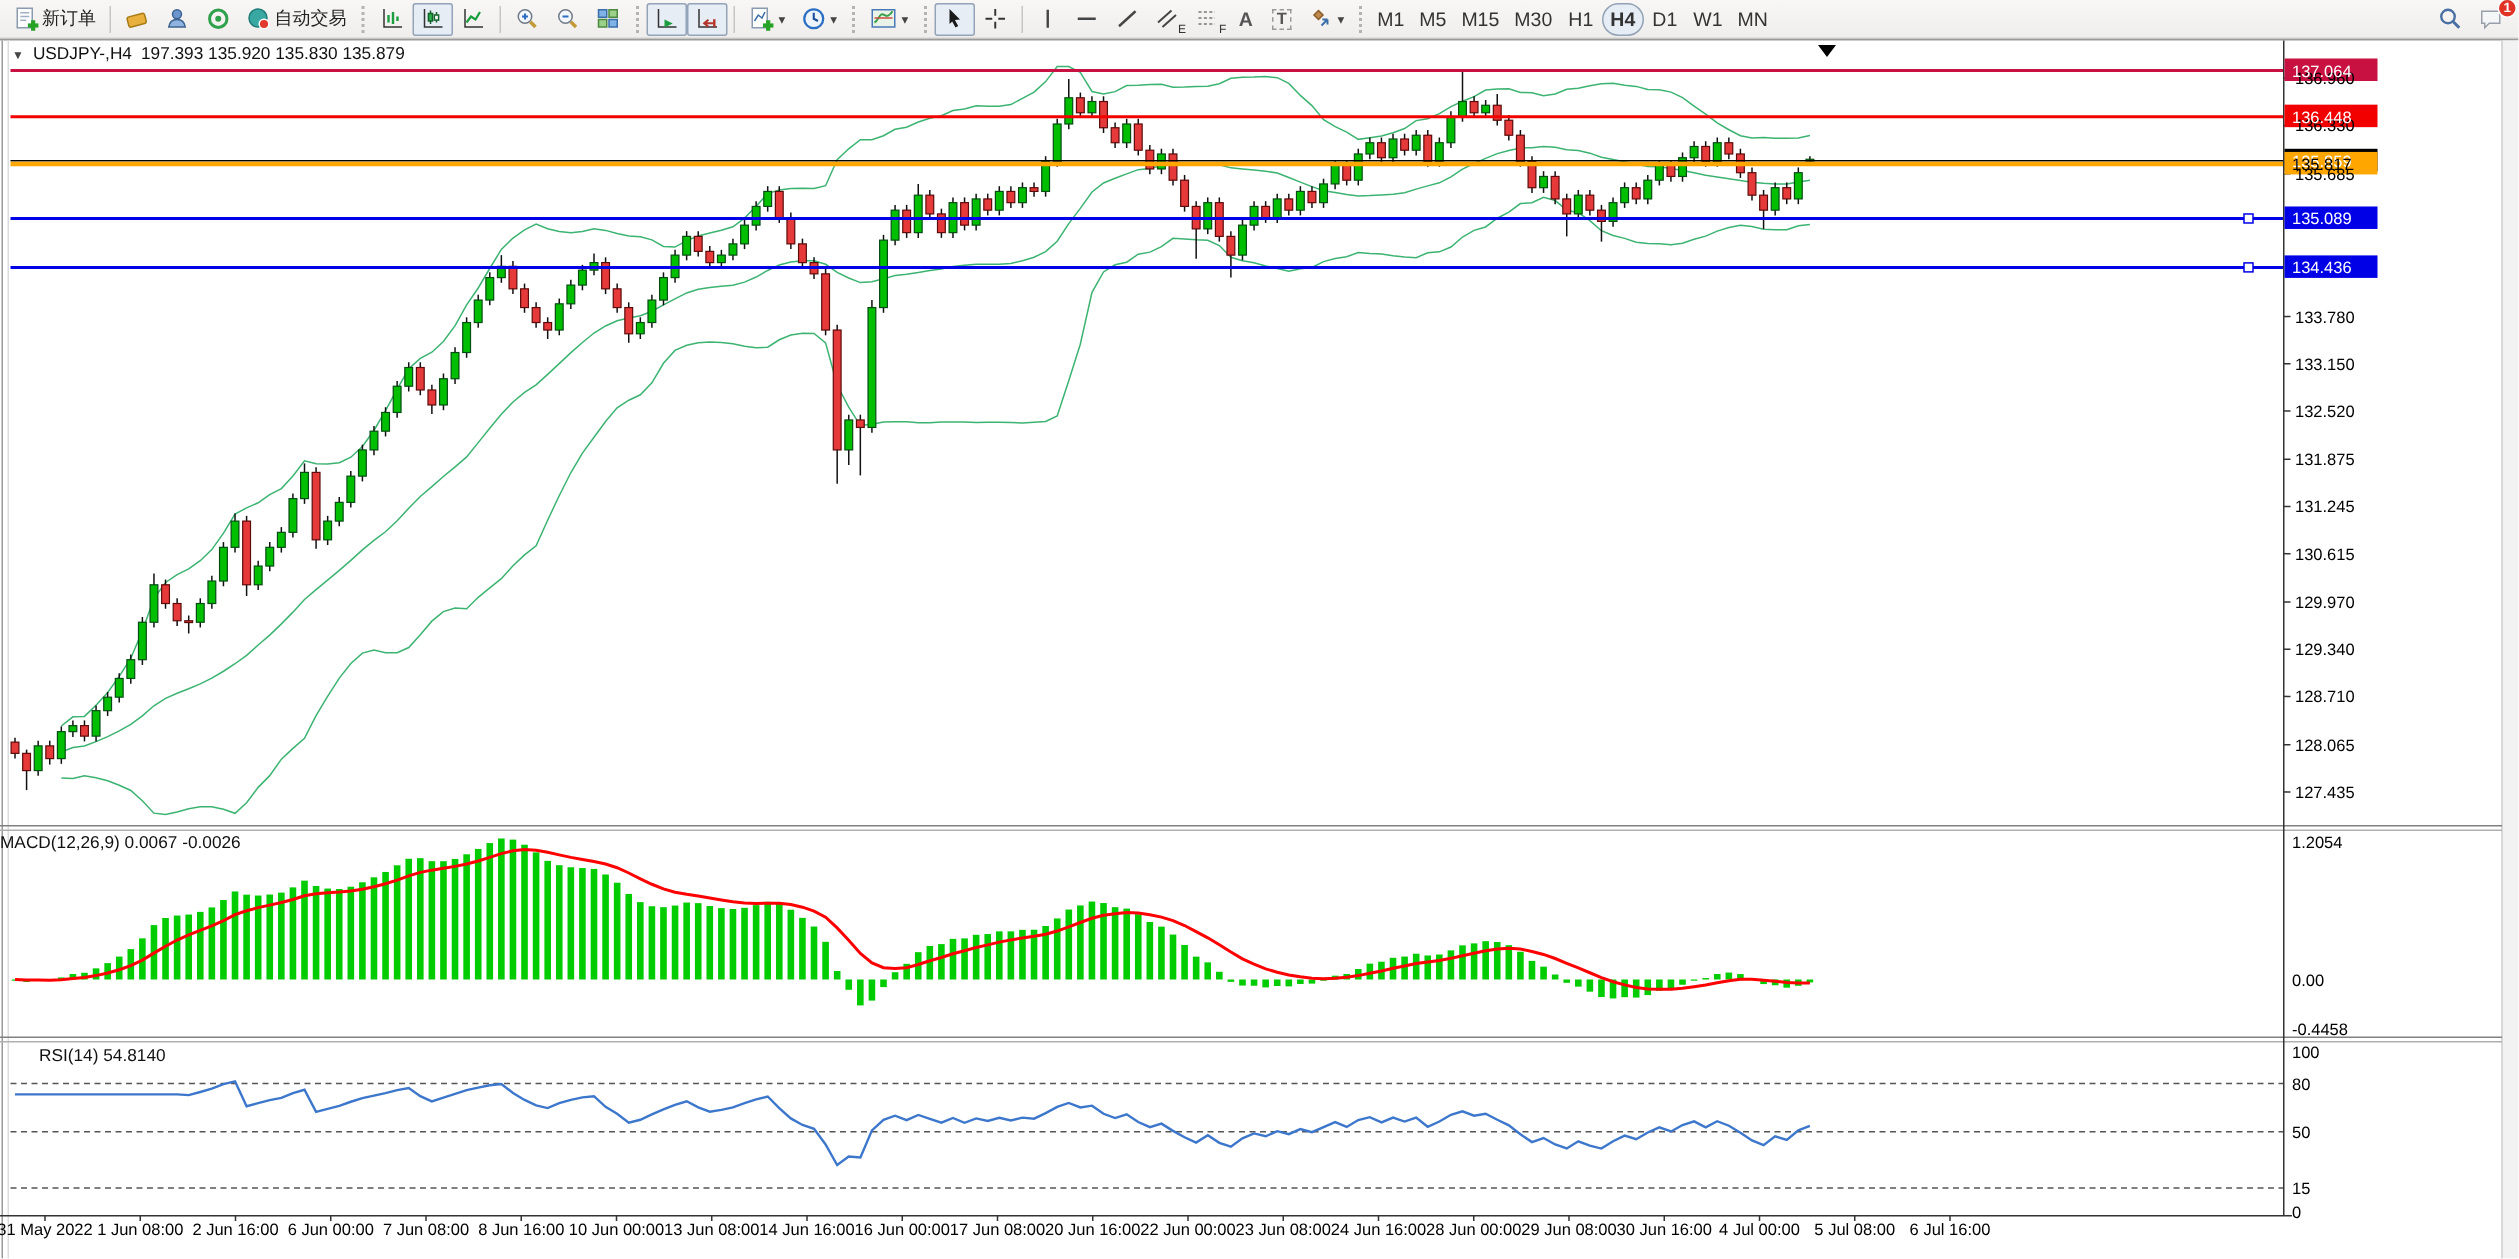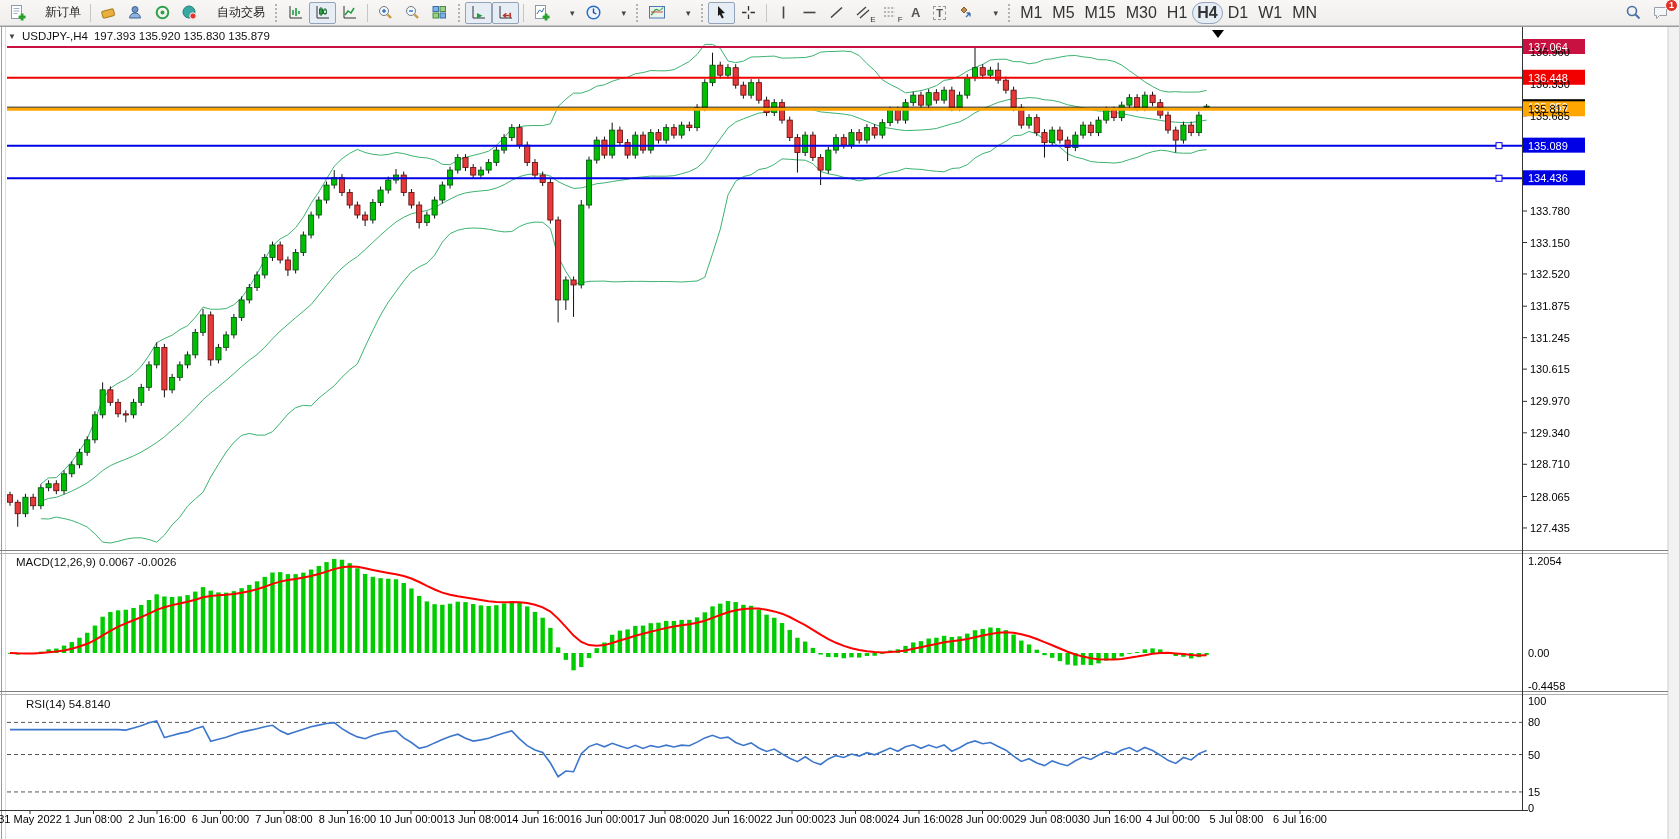--- a/index.html
+++ b/index.html
@@ -3,40 +3,40 @@
 <meta charset="utf-8">
 <style>
   * { margin:0; padding:0; box-sizing:border-box; }
   html,body { width:1679px; height:839px; overflow:hidden; background:#fff;
     font-family:"Liberation Sans", sans-serif; }
   
   .toolbar { position:absolute; left:0; top:0; width:1679px; height:26px;
     background:linear-gradient(#f8f7f5,#efeeec); border-bottom:1px solid #c9c7c4;
     display:flex; align-items:center; padding:0 4px; z-index:3; }
   .tbtn { height:22px; min-width:24px; display:flex; align-items:center; justify-content:center;
-    gap:19px; padding:0 4px; border:1px solid transparent; border-radius:2px; position:relative;
+    gap:2px; padding:0 4px; border:1px solid transparent; border-radius:2px; position:relative;
     font-size:12px; color:#222; cursor:default; }
   .tbtn.active { border-color:#93a3b8; background:#e7edf5; }
   .tbtn .cap { font-size:9px; color:#444; margin-left:1px; }
   .sep { width:1px; height:18px; background:#c6c6c6; margin:0 4px; }
   .grip { width:0; height:18px; border-left:2px dotted #b3b3b3; margin:0 5px; }
-  .tf { font-size:16px; color:#333; min-width:28px; }
+  .tf { font-size:13px; color:#333; min-width:28px; }
   .tf.active { border-color:#93a3b8; background:#e7edf5; font-weight:bold;border-radius:11px; }
   .sub { position:absolute; right:0; bottom:-1px; font-size:8px; color:#333; }
   .badge { position:absolute; right:-4px; top:-4px; width:13px; height:13px; border-radius:50%;
     background:#e03325; color:#fff; font-size:9px; font-weight:bold; display:flex;
     align-items:center; justify-content:center; border:1px solid #fff; }
   .spacer { flex:1; }
   .letterA { font-size:13px; color:#555; font-weight:bold; }
   .letterT { font-size:11px; color:#555; font-weight:bold; border:1px dashed #999; padding:0 2px; }
   
   .overlay { position:absolute; z-index:2; font-size:11.5px; color:#111; white-space:nowrap; }
   #chart-title { left:8px; top:30px; display:flex; gap:6px; align-items:center; }
   #chart-title .mk { font-size:8px; color:#444; }
-  #macd-label { left:16px; top:556px; }
+  #macd-label { left:0; top:556px; }
   #rsi-label { left:26px; top:698px; }
   svg text { font-family:"Liberation Sans", sans-serif; }
 </style>
 </head>
 <body>
 
 <div class="toolbar">
   <div class="tbtn">
     <svg width="17" height="17" viewBox="0 0 17 17">
         <rect x="2.5" y="1.5" width="10" height="13" fill="#fff" stroke="#8a9ab0"></rect>

